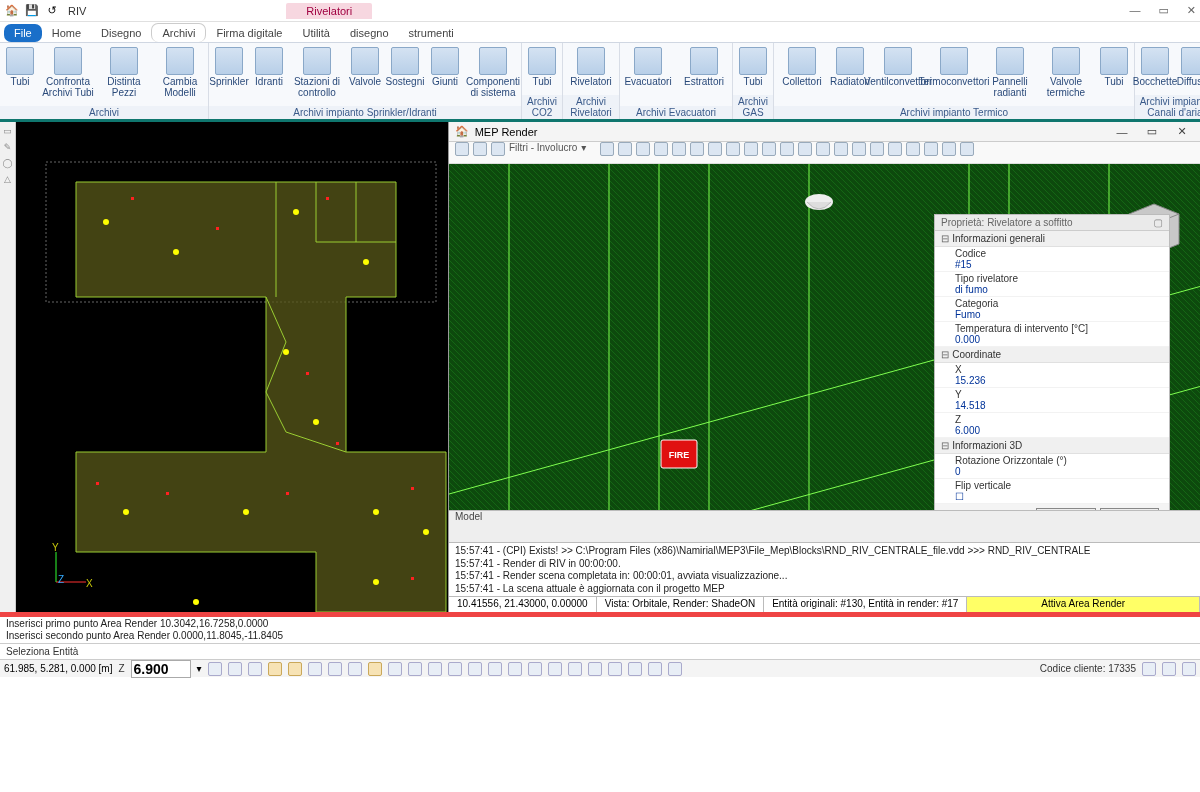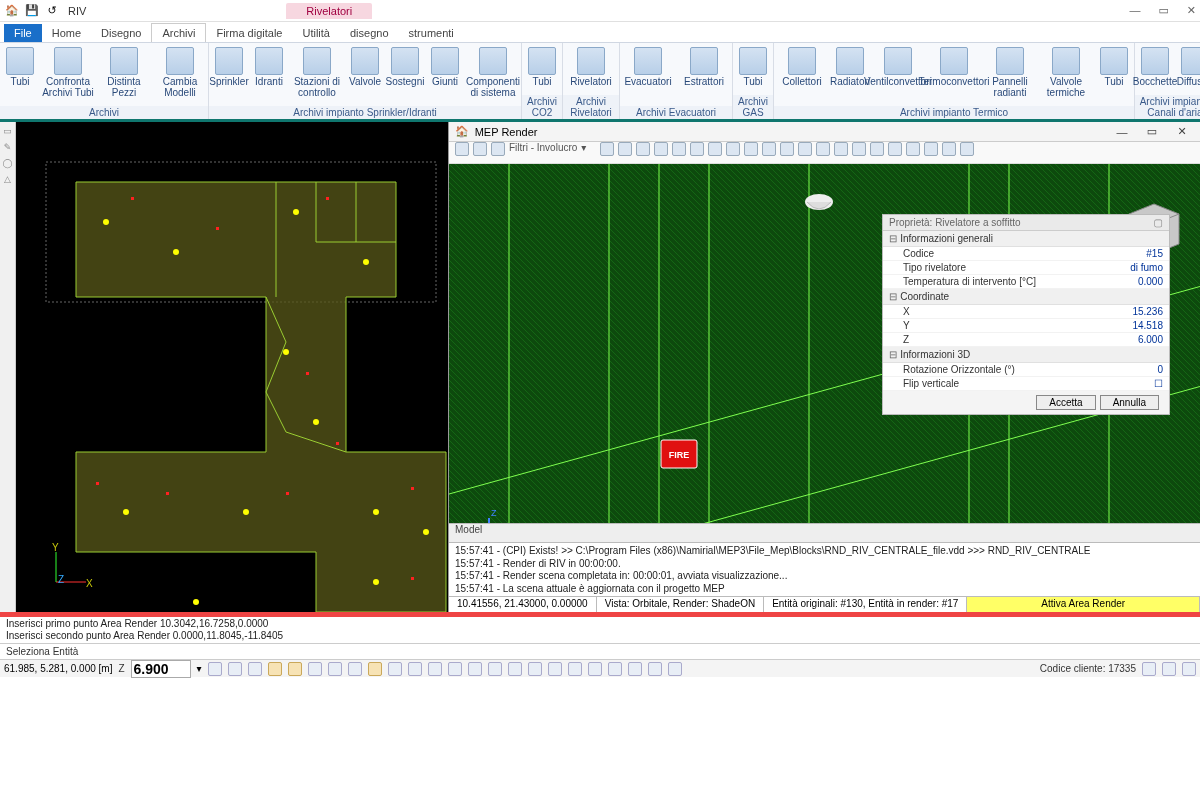--- a/index.html
+++ b/index.html
@@ -8,21 +8,21 @@
 
 .titlebar { height: 22px; background: #fff; display: flex; align-items: center; padding: 0 4px; border-bottom: 1px solid #e0e0e0; }
 .titlebar .qat { display: flex; gap: 4px; align-items: center; }
 .titlebar .qat span { width: 16px; height: 16px; display: inline-flex; align-items: center; justify-content: center; }
 .titlebar .doc { margin-left: 8px; color: #333; }
 .titlebar .rivtab { margin-left: 200px; background: #f7d7e0; color: #a00040; padding: 2px 20px; border-radius: 2px 2px 0 0; }
 .titlebar .winctl { margin-left: auto; display: flex; gap: 18px; color: #666; }
 
 
 .ribbontabs { height: 20px; display: flex; align-items: flex-end; padding-left: 4px; background: #fff; }
-.ribbontabs .tab { padding: 3px 10px; color: #444; cursor: pointer; }
+.ribbontabs .tab { padding: 3px 10px; color: #444; cursor: pointer; border-radius: 7px; }
 .ribbontabs .tab.file { background: #1a6fc9; color: #fff; }
 .ribbontabs .tab.active { border: 1px solid #ccc; border-bottom: none; background: #fff; }
 
 
 .ribbon { height: 80px; background: #f7f9fc; border-top: 1px solid #d0d7e2; border-bottom: 3px solid #0f766e; display: flex; overflow: hidden; }
 .rgroup { border-right: 1px solid #d8dde6; display: flex; flex-direction: column; }
 .rgroup .btns { display: flex; flex: 1; }
 .rgroup .glabel { text-align: center; font-size: 10px; color: #3a5a8a; padding: 1px 0; background: #eef2f8; }
 .rbtn { width: 40px; display: flex; flex-direction: column; align-items: center; justify-content: flex-start; padding: 4px 2px; gap: 2px; cursor: pointer; }
 .rbtn.w { width: 56px; }
@@ -40,33 +40,33 @@
 .render { flex: 1; background: #fff; display: flex; flex-direction: column; border-left: 1px solid #999; position: relative; }
 .render .rtitle { height: 20px; background: #f4f4f4; border-bottom: 1px solid #ccc; display: flex; align-items: center; padding: 0 6px; gap: 6px; }
 .render .rtitle .spacer { flex: 1; }
 .render .rtitle .wbtn { width: 24px; text-align: center; color: #444; cursor: pointer; }
 .render .rtoolbar { height: 22px; background: #f9f9f9; border-bottom: 1px solid #ddd; display: flex; align-items: flex-start; gap: 4px; padding: 0 6px; font-size: 10px; color: #555; }
 .render .rtoolbar .tico { width: 14px; height: 14px; background: #dce6f2; border: 1px solid #9ab; border-radius: 2px; }
 .render .viewport { flex: 1; background: #0a3a0a; position: relative; overflow: hidden; }
 .render .viewport svg.grid { position: absolute; inset: 0; }
 
 
-.props { position: absolute; top: 50px; right: 30px; width: 288px; background: #fff; border: 1px solid #bbb; font-size: 10px; }
+.props { position: absolute; top: 50px; right: 30px; width: 236px; background: #fff; border: 1px solid #bbb; font-size: 10px; }
 .props .phead { background: #eaeaea; padding: 2px 6px; color: #666; border-bottom: 1px solid #ccc; display:flex; }
 .props .phead .xx { margin-left:auto; color:#888; }
 .props .psec { background: #f0f0f0; padding: 2px 6px; color: #333; border-bottom: 1px solid #e0e0e0; }
 .props .psec::before { content: "⊟ "; color:#666; }
-.props .prow { display: flex; padding: 1px 6px 1px 20px; border-bottom: 1px solid #f2f2f2; }
+.props .prow { display: flex; padding: 1px 6px 1px 20px; border-bottom: 1px solid #f2f2f2; flex-direction: column; }
 .props .prow .k { flex: 1; color: #333; }
 .props .prow .v { color: #003399; }
 .props .pbtns { display: flex; justify-content: flex-end; gap: 4px; padding: 4px 10px; background:#f4f4f4; }
 .props .pbtns button { padding: 1px 12px; font-size: 10px; border:1px solid #888; background:#eee; cursor:pointer; }
 
 
-.render .model { height: 19px; background: #eee; border-top: 1px solid #bbb; padding: 0 6px; font-size: 10px; color:#444; }
+.render .model { height: 32px; background: #eee; border-top: 1px solid #bbb; padding: 0 6px; font-size: 10px; color:#444; }
 .render .log { height: 54px; background: #fff; border-top: 1px solid #bbb; padding: 2px 6px; font-size: 10px; color: #222; overflow: hidden; line-height: 1.25; position:relative; }
 .render .statusr { height: 16px; display: flex; font-size: 10px; border-top: 1px solid #bbb; }
 .render .statusr div { border-right: 1px solid #bbb; padding: 1px 8px; }
 .render .statusr .yellow { background: #ffff66; flex: 1; text-align: center; }
 
 
 .cmdarea { border-top: 5px solid #ef4444; background: #fff; }
 .cmdarea .hist { padding: 1px 6px; font-size: 10px; color: #222; line-height: 1.2; }
 .cmdarea .prompt { border-top: 1px solid #ccc; padding: 2px 6px; font-size: 10px; color: #333; }
 
@@ -404,20 +404,24 @@
             <div class="psec">Informazioni generali</div>
             <div class="prow">
               <span class="k">Codice</span>
               <span class="v">#15</span>
             </div>
             <div class="prow">
               <span class="k">Tipo rivelatore</span>
               <span class="v">di fumo</span>
             </div>
             <div class="prow">
+              <span class="k">Categoria</span>
+              <span class="v">Fumo</span>
+            </div>
+            <div class="prow">
               <span class="k">Temperatura di intervento [°C]</span>
               <span class="v">0.000</span>
             </div>
             <div class="psec">Coordinate</div>
             <div class="prow">
               <span class="k">X</span>
               <span class="v">15.236</span>
             </div>
             <div class="prow">
               <span class="k">Y</span>

